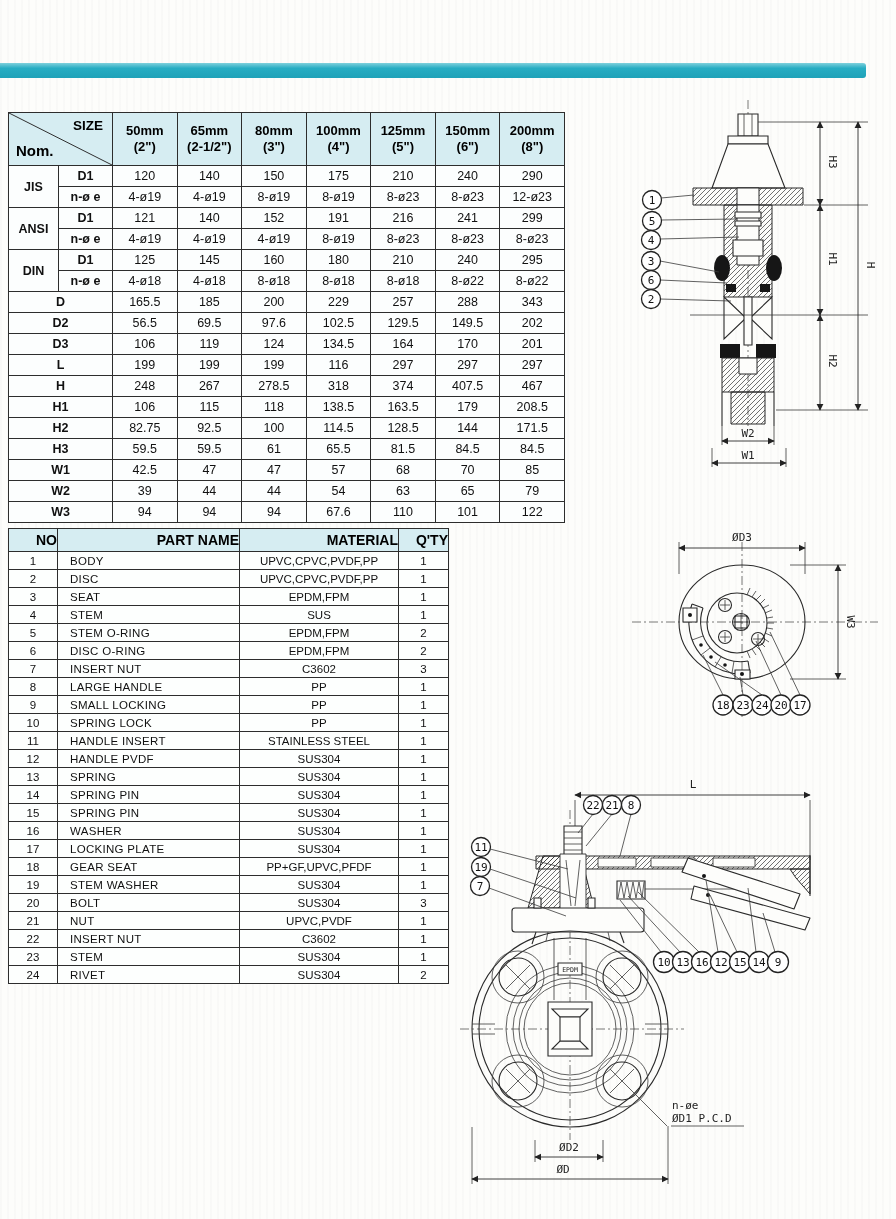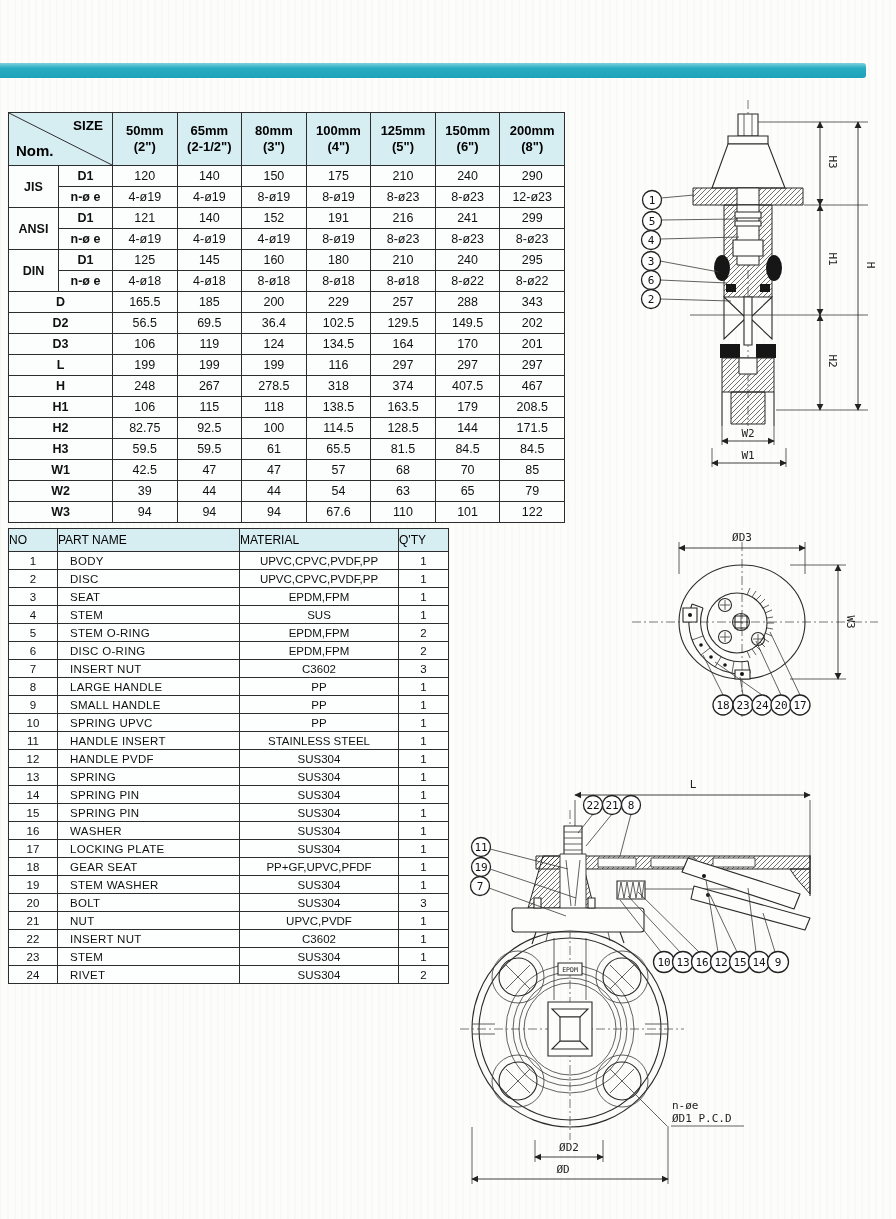--- a/index.html
+++ b/index.html
@@ -18,21 +18,21 @@
   .dim td{height:20px;font-size:12.5px;background:#fcfefe;color:#111;}
   .dim .grp,.dim .lab,.dim .lab2{font-weight:bold;font-size:12.5px;}
   .corner{position:relative;background:#d6edf2;}
   .corner svg{position:absolute;inset:0;width:100%;height:100%;}
   .corner .sz{position:absolute;top:5px;right:9px;font-weight:bold;font-size:13.5px;}
   .corner .nom{position:absolute;bottom:5px;left:7px;font-weight:bold;font-size:15px;}
 
   
   .parts{left:8px;top:528px;width:440px;}
   .parts th,.parts td{border:1px solid #2d2d2d;padding:0;overflow:hidden;}
-  .parts thead th{height:22px;background:#d6edf2;font-size:12px;font-weight:normal;text-align:left;}
+  .parts thead th{height:22px;background:#d6edf2;font-size:14px;font-weight:bold;text-align:right;}
   .parts td{height:17px;font-size:11.5px;background:#fdfffe;color:#111;text-align:center;}
   .parts td.pname{text-align:left;padding-left:12px;letter-spacing:.3px;}
 
   
   svg.draw{position:absolute;}
   svg.draw *{vector-effect:non-scaling-stroke;}
   .ln{stroke:#2a2a2a;stroke-width:1.1;fill:none;}
   .thin{stroke:#3a3a3a;stroke-width:.8;fill:none;}
   .cl{stroke:#555;stroke-width:.8;fill:none;stroke-dasharray:9 3 2 3;}
   .dimln{stroke:#2a2a2a;stroke-width:.9;fill:none;}
@@ -164,21 +164,21 @@
         <td class="val">200</td>
         <td class="val">229</td>
         <td class="val">257</td>
         <td class="val">288</td>
         <td class="val">343</td>
       </tr>
       <tr>
         <td class="lab2" colspan="2">D2</td>
         <td class="val">56.5</td>
         <td class="val">69.5</td>
-        <td class="val">36.4</td>
+        <td class="val">97.6</td>
         <td class="val">102.5</td>
         <td class="val">129.5</td>
         <td class="val">149.5</td>
         <td class="val">202</td>
       </tr>
       <tr>
         <td class="lab2" colspan="2">D3</td>
         <td class="val">106</td>
         <td class="val">119</td>
         <td class="val">124</td>
@@ -329,27 +329,27 @@
         <td>3</td>
       </tr>
       <tr>
         <td>8</td>
         <td class="pname">LARGE HANDLE</td>
         <td>PP</td>
         <td>1</td>
       </tr>
       <tr>
         <td>9</td>
-        <td class="pname">SMALL HANDLE</td>
+        <td class="pname">SMALL LOCKING</td>
         <td>PP</td>
         <td>1</td>
       </tr>
       <tr>
         <td>10</td>
-        <td class="pname">SPRING UPVC</td>
+        <td class="pname">SPRING LOCK</td>
         <td>PP</td>
         <td>1</td>
       </tr>
       <tr>
         <td>11</td>
         <td class="pname">HANDLE INSERT</td>
         <td>STAINLESS STEEL</td>
         <td>1</td>
       </tr>
       <tr>

